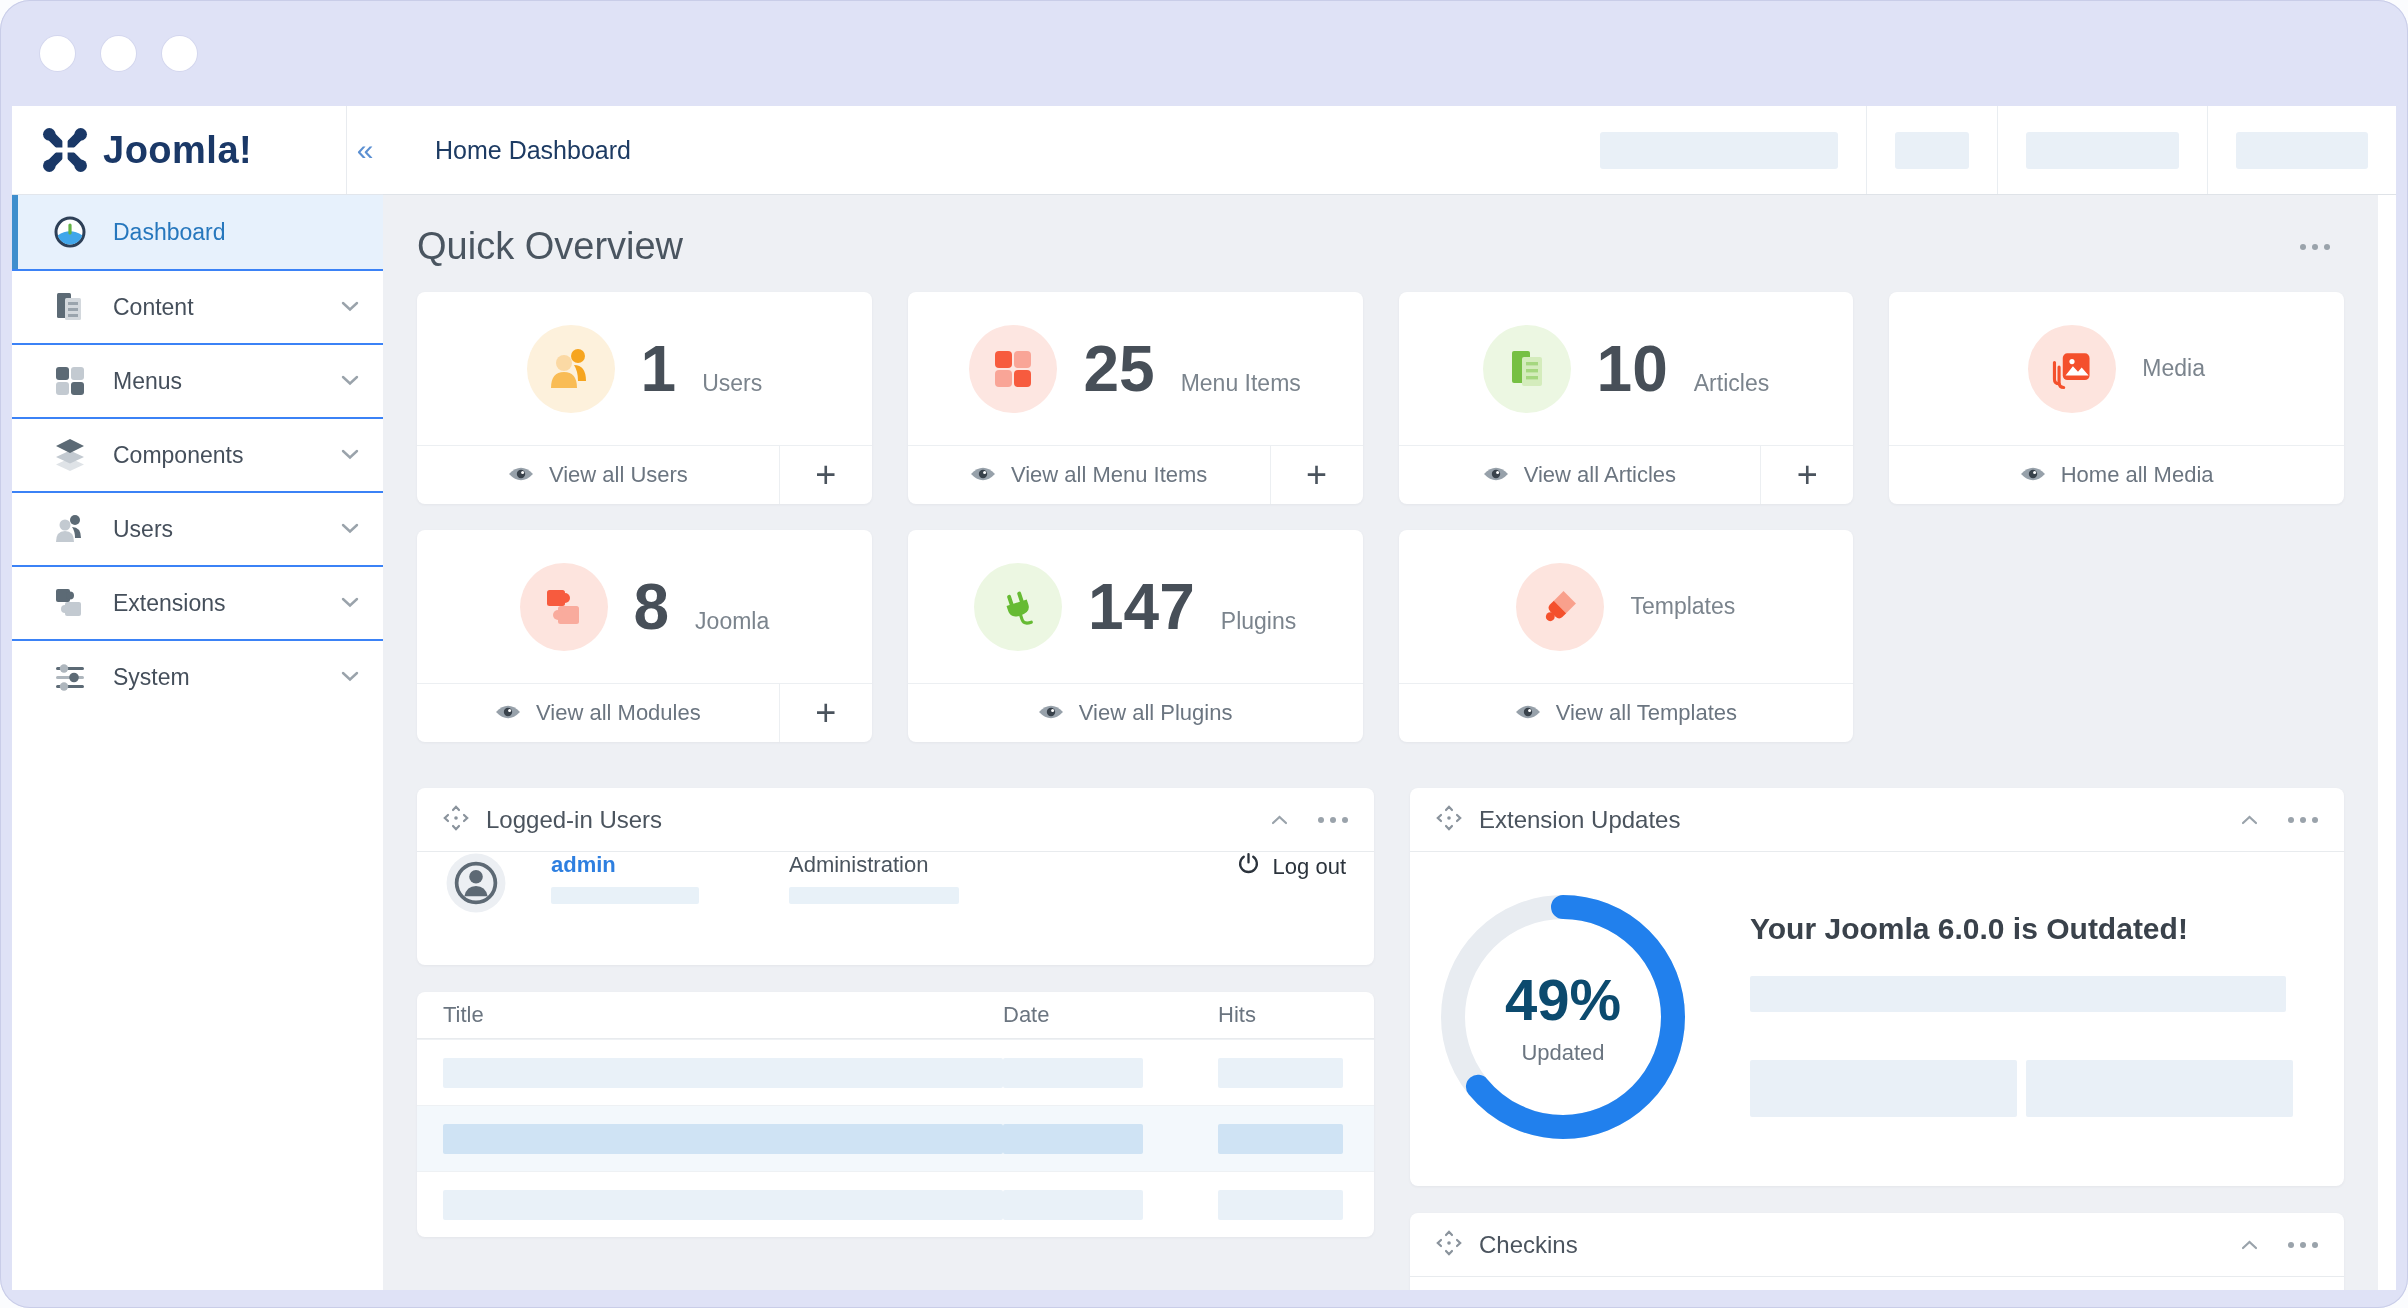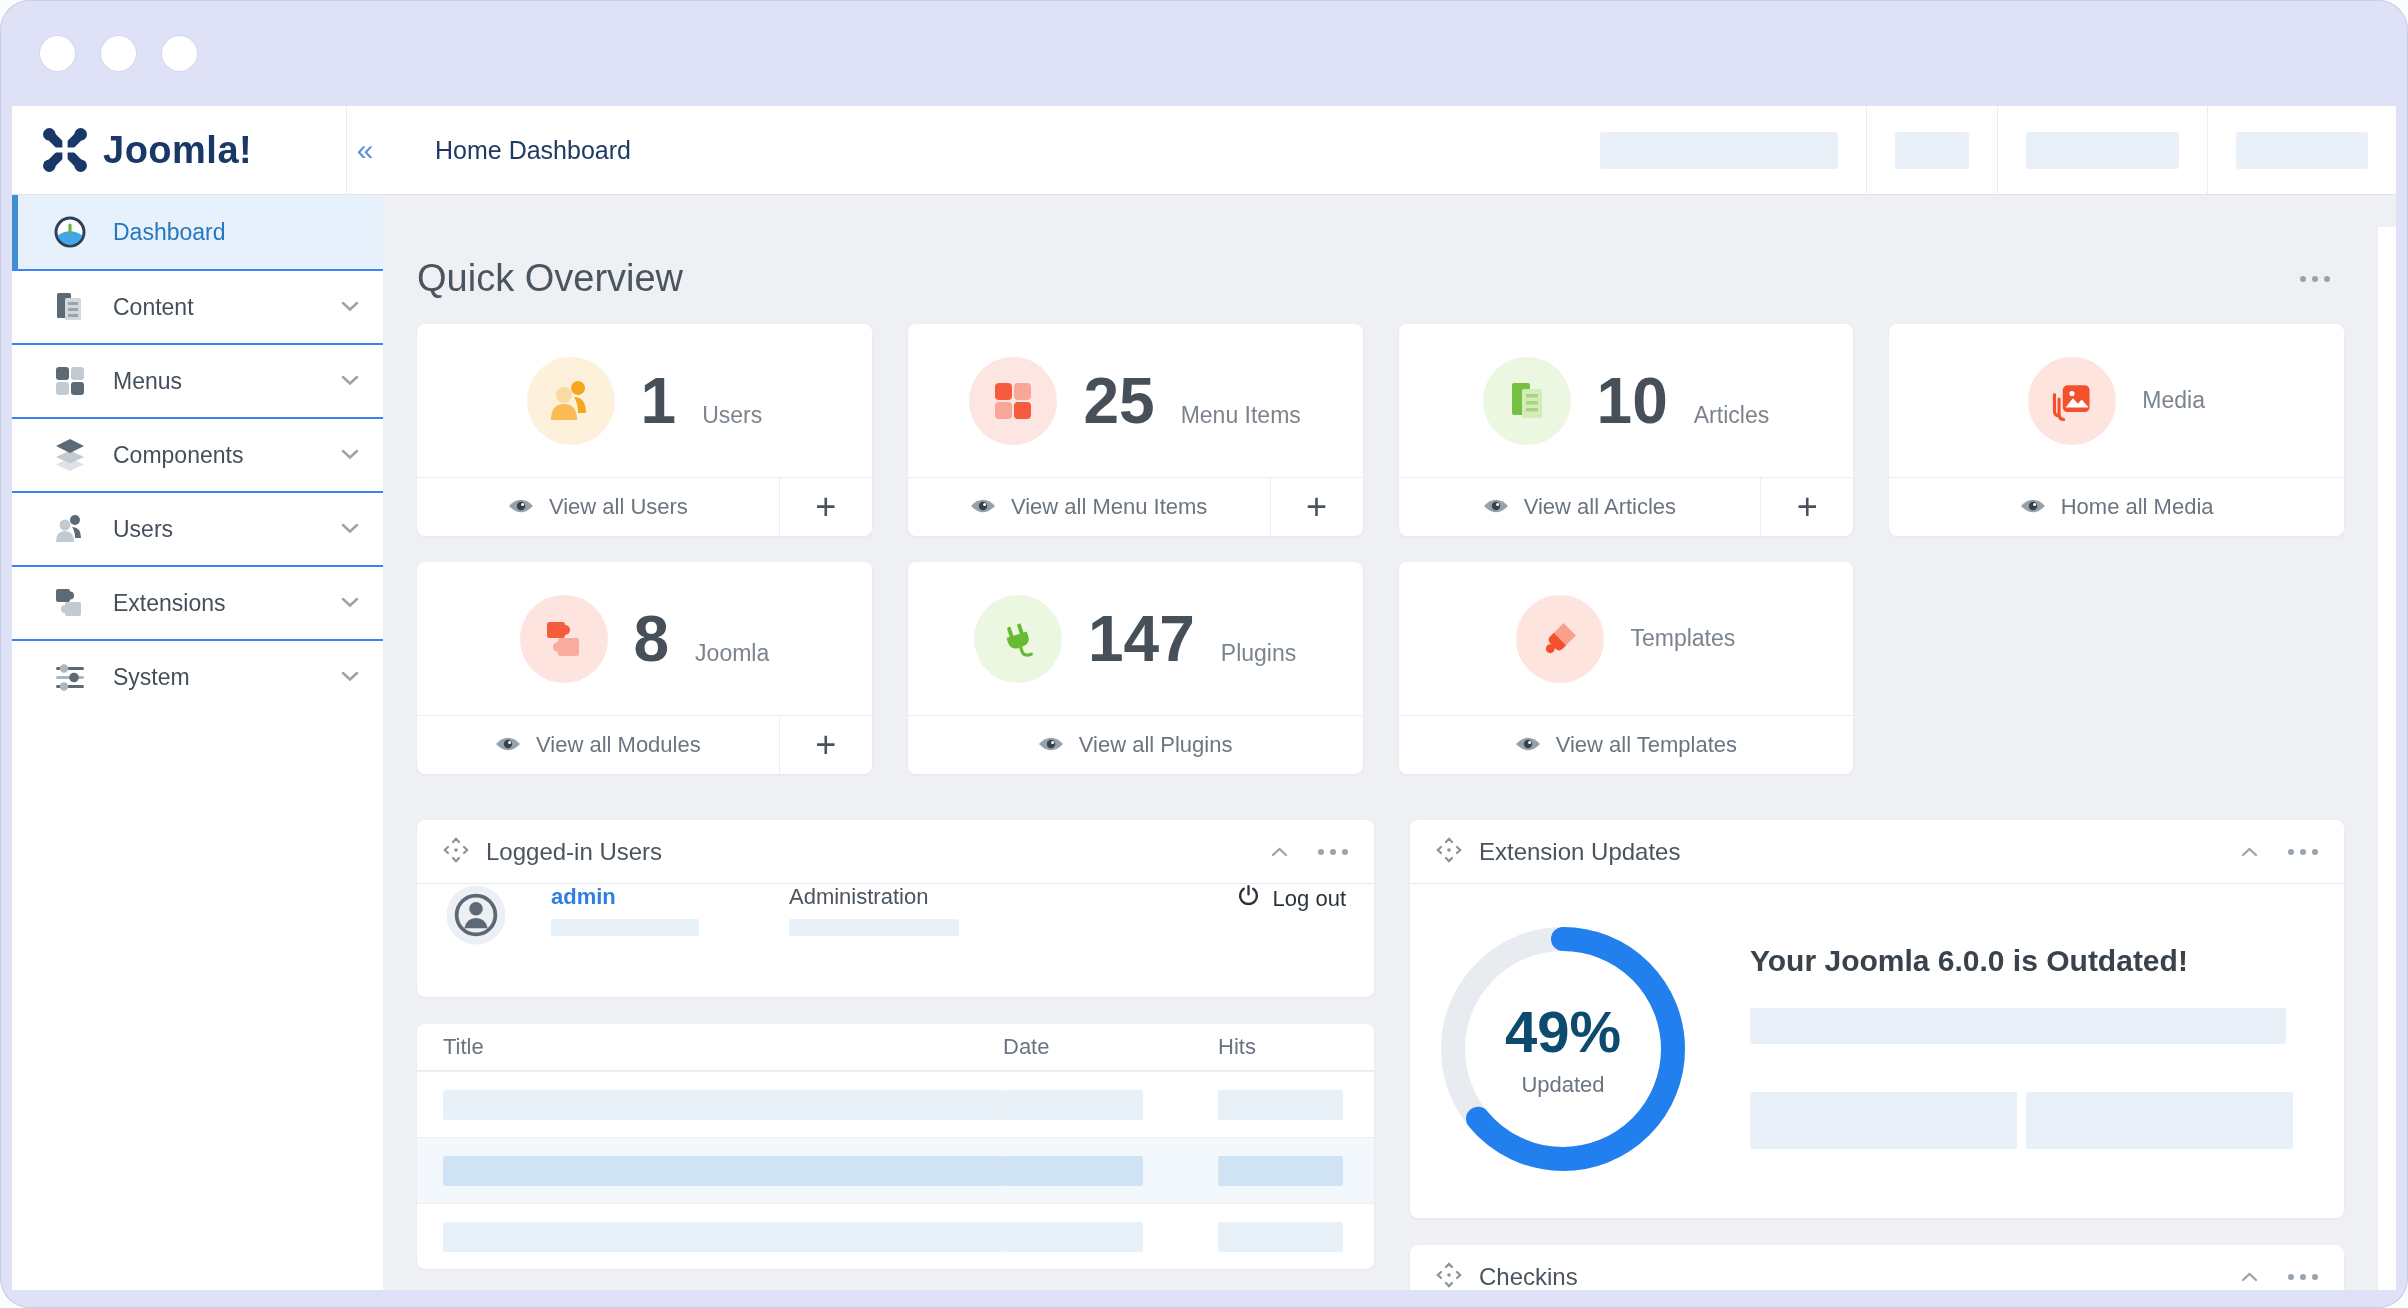--- a/index.html
+++ b/index.html
@@ -35,21 +35,21 @@
   
   .main { flex:1; display:flex; flex-direction:column; min-width:0; }
   .topbar { height:89px; flex:0 0 auto; background:#fff; border-bottom:1px solid #dfe3e8;
             display:flex; align-items:center; }
   .page-title { margin-left:52px; font-size:25px; color:#1d3b63; }
   .topbar-right { margin-left:auto; display:flex; align-items:stretch; height:100%; }
   .tb-seg { display:flex; align-items:center; padding:0 28px; border-left:1px solid #e9edf1; }
   .tb-seg:first-child { border-left:none; }
   .redact { background:#e9f0f7; border-radius:3px; }
 
-  .content { flex:1; display:flex; min-height:0;margin-top:32px; }
+  .content { flex:1; display:flex; min-height:0; }
   .scroll-area { flex:1; padding:0 34px; overflow:hidden; }
   .right-gutter { width:18px; background:#fff; flex:0 0 auto; }
 
   .section-head { display:flex; align-items:center; margin-top:30px; }
   .section-title { font-size:38px; color:#4a5560; }
   .dots { display:flex; gap:6px; margin-left:auto; margin-right:14px; cursor:pointer; }
   .dots i { width:6px; height:6px; border-radius:50%; background:#9aa3ab; display:block; }
 
   
   .cards { display:grid; grid-template-columns:repeat(4,1fr); gap:26px 36px; margin-top:24px; }

